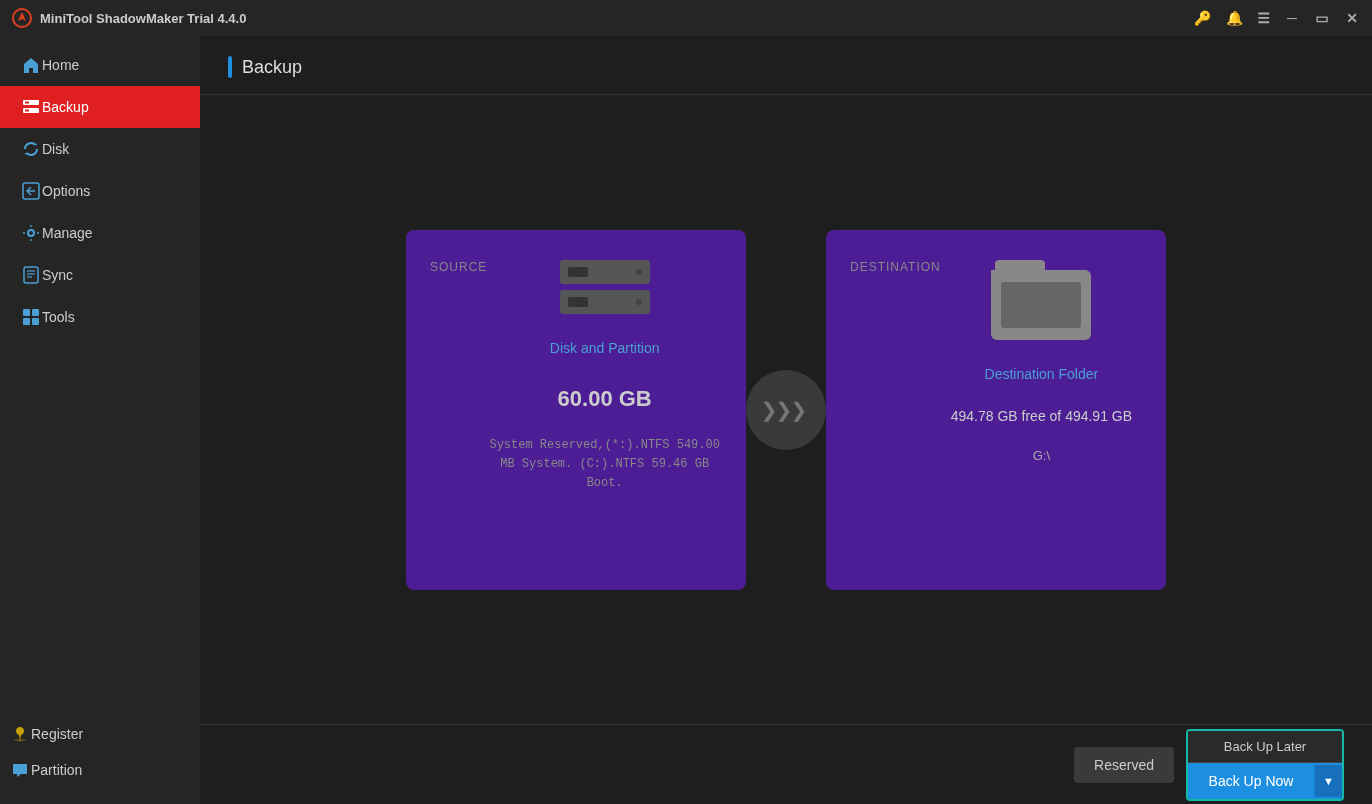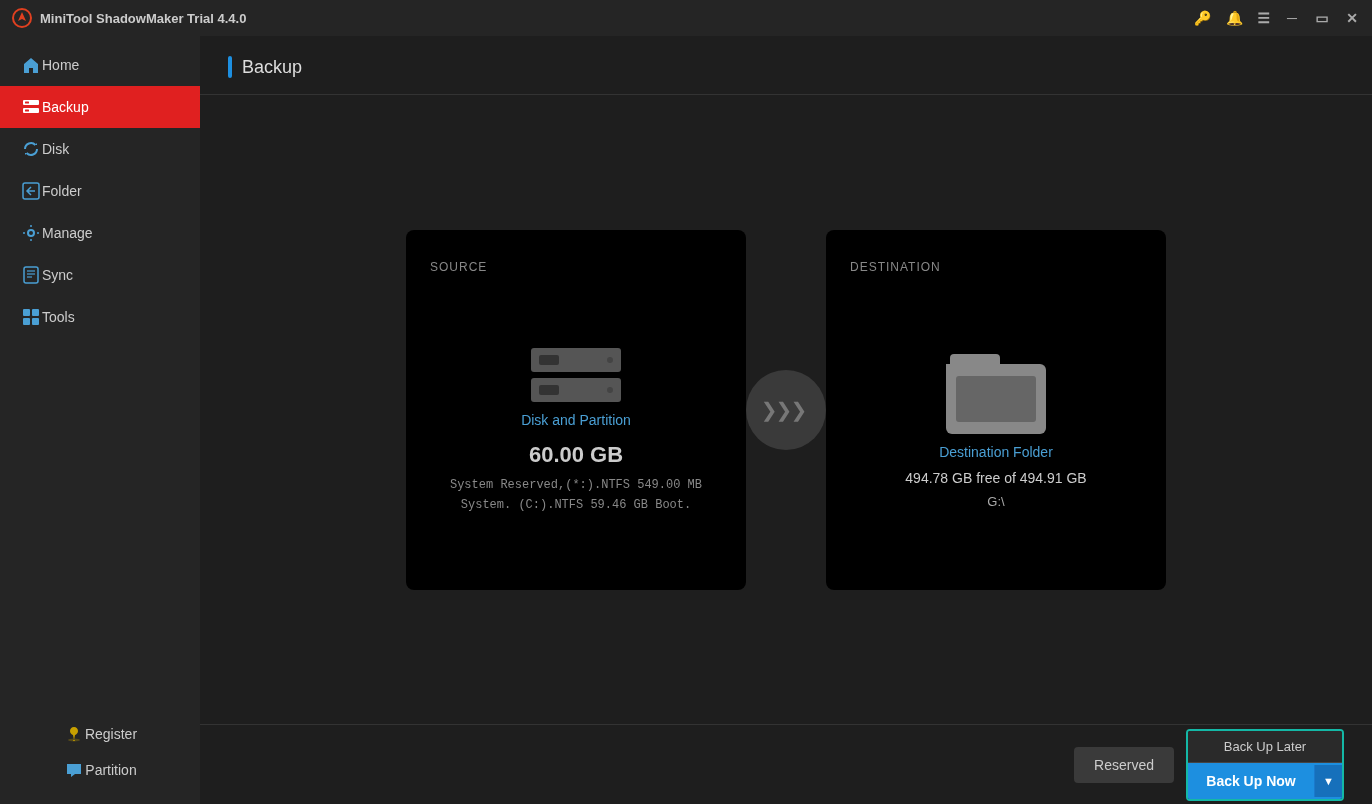--- a/index.html
+++ b/index.html
@@ -88,22 +88,21 @@
       justify-content: center;
     }
     .nav-label { font-size: 14px; }
 
     .sidebar-spacer { flex: 1; }
 
     .sidebar-bottom {
       padding-bottom: 16px;
     }
     .sidebar-bottom .nav-item {
-      padding: 10px 20px;
-      justify-content: center;
+      padding: 10px 9px;
     }
 
     
     .content {
       flex: 1;
       background: #1e1e1e;
       display: flex;
       flex-direction: column;
       overflow: hidden;
     }
@@ -134,44 +133,45 @@
       display: flex;
       align-items: center;
       justify-content: center;
       padding: 40px 60px;
       gap: 0;
     }
 
     .backup-card {
       width: 340px;
       min-height: 360px;
-      background: #000000;
+      background: #4c1d95;
       border-radius: 8px;
       display: flex;
-      flex-direction: column;
+      flex-direction: row;
       align-items: flex-start;
       padding: 30px 24px 30px;
       cursor: pointer;
     }
 
     .card-label {
       font-size: 12px;
       color: #888;
       letter-spacing: 1px;
       text-transform: uppercase;
       align-self: flex-start;
       margin-bottom: 30px;
     }
 
     .card-icon-area {
       flex: 1;
       display: flex;
       flex-direction: column;
       align-items: center;
       justify-content: center;
+      gap: 16px;
       width: 100%;
     }
 
     
     .disk-icon {
       display: flex;
       flex-direction: column;
       gap: 6px;
     }
     .disk-slot {
@@ -322,21 +322,21 @@
       background: #1d8fe0;
     }
 
     .btn-backup-now {
       flex: 1;
       background: #1d8fe0;
       color: #fff;
       border: none;
       padding: 10px 16px;
       font-size: 14px;
-      font-weight: 700;
+      font-weight: 400;
       cursor: pointer;
       text-align: center;
     }
 
     .btn-backup-now-arrow {
       width: 28px;
       height: 100%;
       background: #1670bb;
       color: #fff;
       border: none;
@@ -402,21 +402,21 @@
       </span>
       <span class="nav-label">Disk</span>
     </div>
     <div class="nav-item">
       <span class="nav-icon">
         <svg width="18" height="18" viewBox="0 0 18 18" fill="#4a9fd4">
           <rect x="1" y="1" width="16" height="16" rx="2" fill="none" stroke="#4a9fd4" stroke-width="1.5"></rect>
           <path d="M5 9h8M9 5l-4 4 4 4" stroke="#4a9fd4" stroke-width="1.5" fill="none"></path>
         </svg>
       </span>
-      <span class="nav-label">Folder</span>
+      <span class="nav-label">Options</span>
     </div>
     <div class="nav-item">
       <span class="nav-icon">
         <svg width="18" height="18" viewBox="0 0 18 18" fill="#4a9fd4">
           <circle cx="9" cy="9" r="3" fill="none" stroke="#4a9fd4" stroke-width="2"></circle>
           <path d="M9 1v2M9 15v2M1 9h2M15 9h2" stroke="#4a9fd4" stroke-width="1.5"></path>
         </svg>
       </span>
       <span class="nav-label">Manage</span>
     </div>

